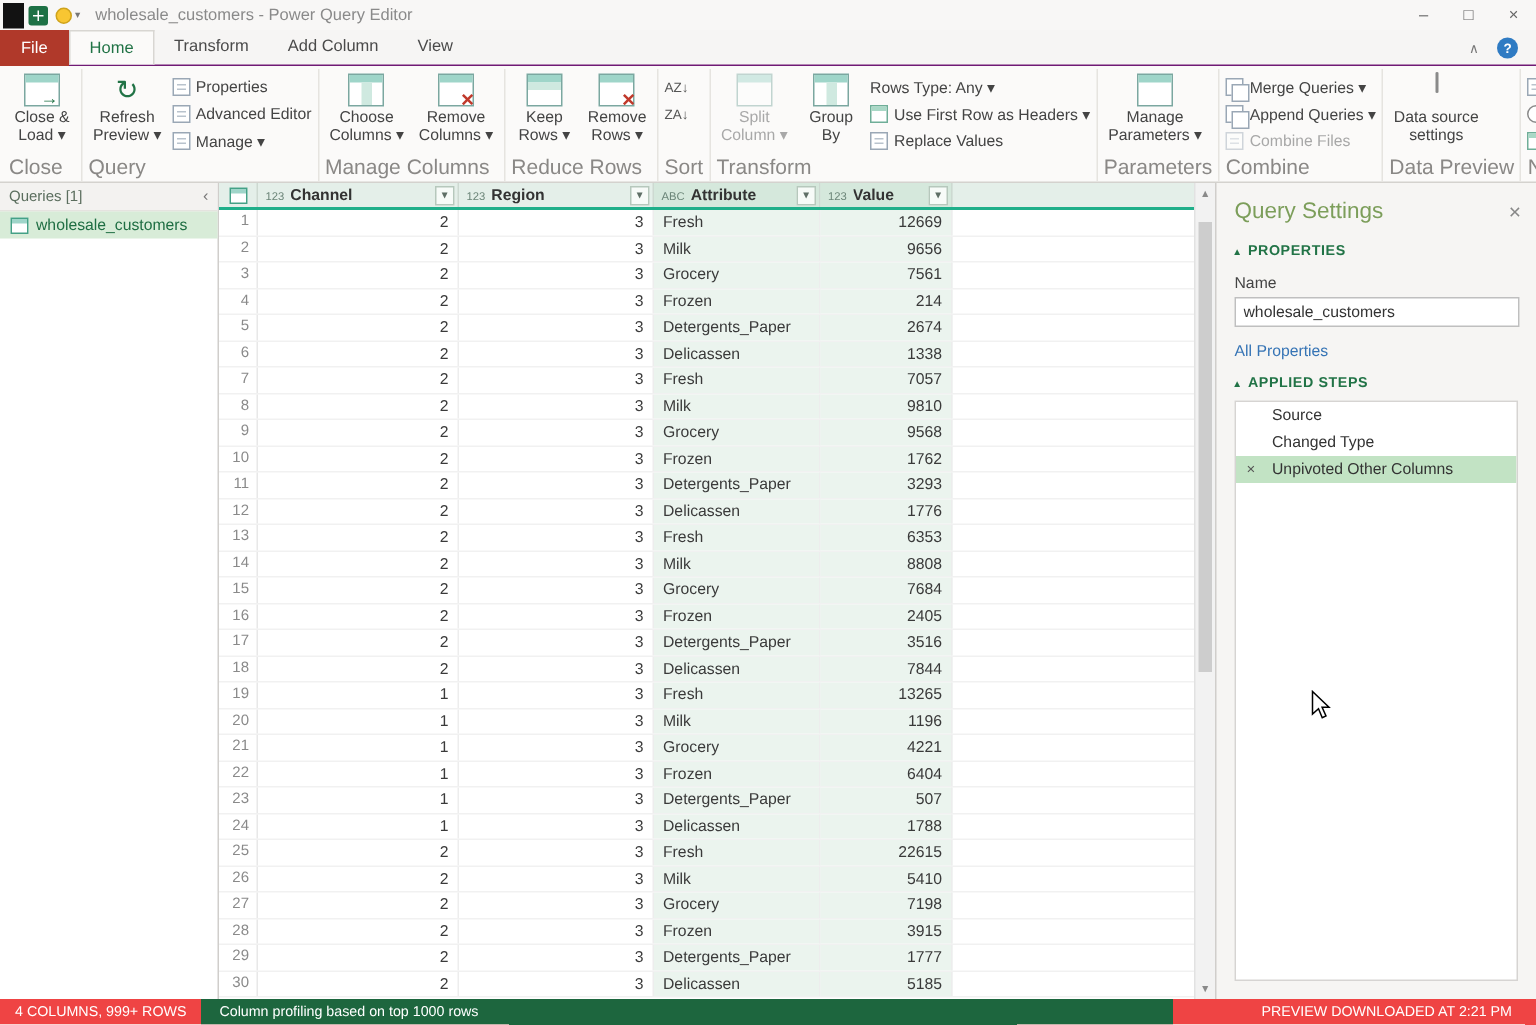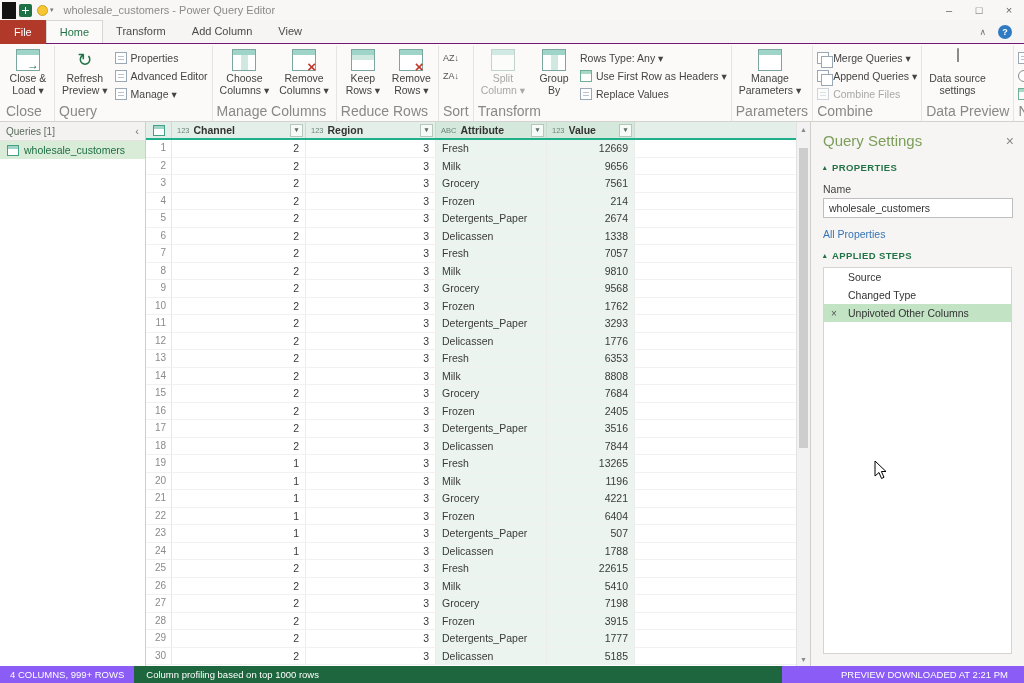--- a/index.html
+++ b/index.html
@@ -109,21 +109,21 @@
   .tri { font-size:7px; color:#217346; }
   .name-label { font-size:10.5px; color:#444; padding:7px 12px 3px; }
   .name-input { margin:0 12px; height:20px; width:190px; border:1px solid #bfbfbf; font-size:10.5px; padding:0 5px; font-family:"Liberation Sans", sans-serif; background:#fff; color:#333; }
   .all-props { font-size:10.5px; color:#3674b5; padding:10px 12px 5px; }
   .steps-box { margin:3px 12px 12px; background:#fff; border:1px solid #d6d4d2; flex:1; overflow:hidden; }
   .step { height:18px; display:flex; align-items:center; padding-left:24px; font-size:10.5px; color:#333; position:relative; }
   .step.selected { background:#c2e3c4; }
   .delx { position:absolute; left:7px; font-size:10px; color:#555; }
 
   
-  .statusbar { height:17px; background:#8b5cf6; display:flex; align-items:center; color:#fff; font-size:9.5px; }
+  .statusbar { height:17px; background:#ef4444; display:flex; align-items:center; color:#fff; font-size:9.5px; }
   .sb-left { padding:0 10px; white-space:nowrap; }
   .sb-mid { background:#1d663e; flex:0 0 648px; height:100%; display:flex; align-items:center; padding:0 12px; white-space:nowrap; }
   .sb-fill { flex:1; }
   .sb-right { padding-right:16px; white-space:nowrap; }
 
   .cursor { position:absolute; left:874px; top:460px; z-index:50; }
 </style>
 </head>
 <body>
 

